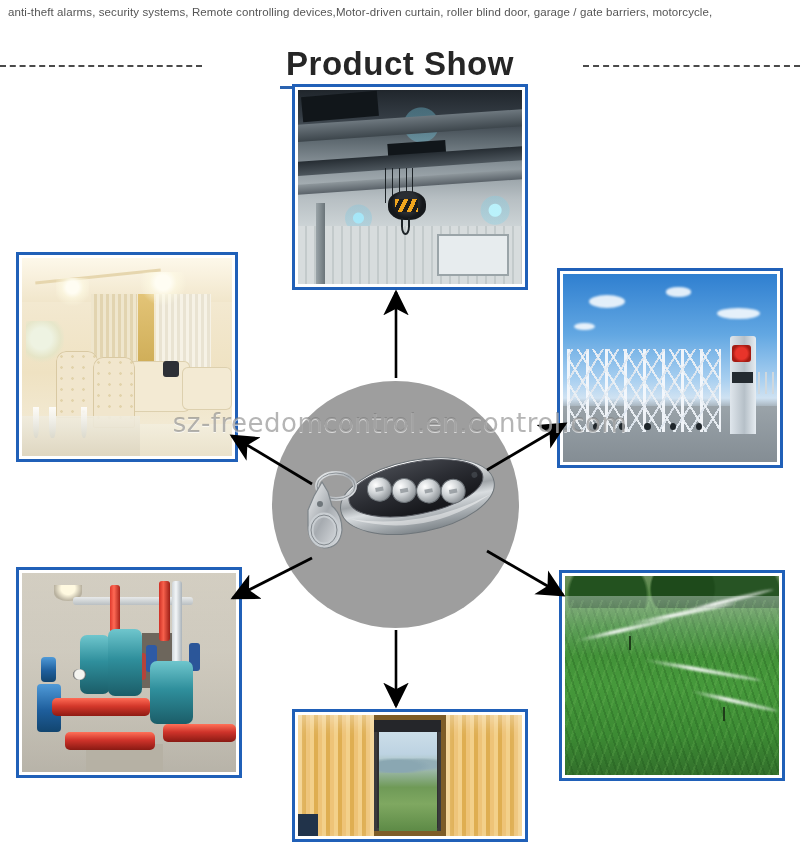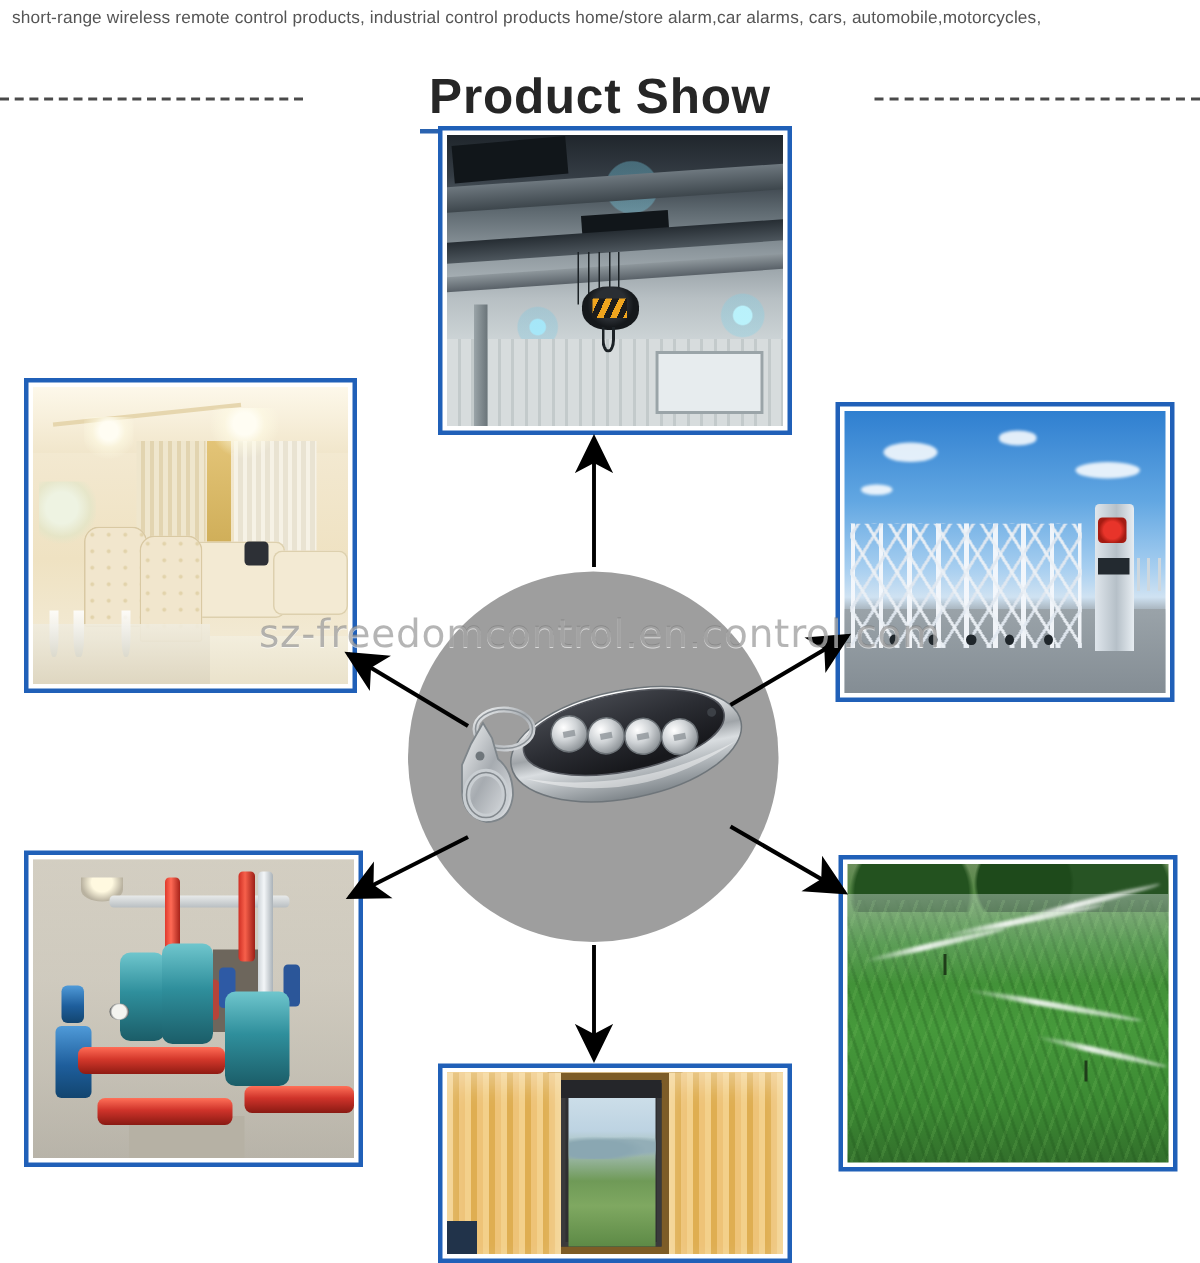--- a/index.html
+++ b/index.html
@@ -257,21 +257,21 @@
     font-size:26px; color:rgba(120,120,120,.55); letter-spacing:.5px;
     font-family:"DejaVu Sans", sans-serif;
     text-shadow:0 1px 0 rgba(255,255,255,.6);
     white-space:nowrap;
   }
 </style>
 </head>
 <body>
 
 <div id="keywords">
-  <div class="kw-line">short-range wireless remote control products, industrial control products home/store alarm,car alarms, cars, automobile,motorcycles,</div>
+  <div class="kw-line">anti-theft alarms, security systems, Remote controlling devices,Motor-driven curtain, roller blind door, garage / gate barriers, motorcycle,</div>
 </div>
 
 <div id="title-band">
   <div id="product-show-title">Product Show</div>
 </div>
 <div id="title-underline"></div>
 <div class="dash-rule" id="dash-left"></div>
 <div class="dash-rule" id="dash-right"></div>
 
 <div class="photo-frame" id="frame-crane">

